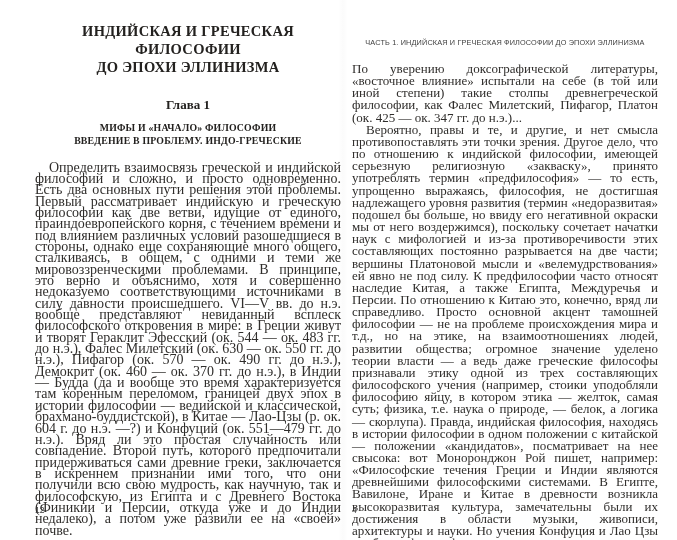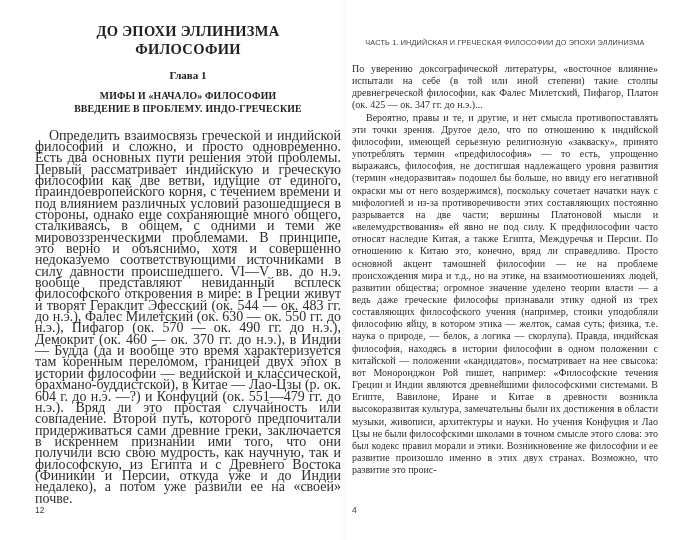--- a/index.html
+++ b/index.html
@@ -35,42 +35,42 @@
     margin: 11px 0 0 0;
     text-align: center;
     font-weight: bold;
     font-size: 14.5px;
     line-height: 18px;
     letter-spacing: 0.3px;
     color: #23211f;
   }
   .part-title span { display: block; }
   .chapter-label {
-    margin-top: 11px;
+    margin-top: 21px;
     text-align: center;
     font-weight: bold;
-    font-size: 11px;
+    font-size: 13px;
     color: #23211f;
   }
   .chapter-title {
     margin: 9px 0 0 0;
     text-align: center;
     font-weight: bold;
     font-size: 9.8px;
     line-height: 12.8px;
     letter-spacing: 0.2px;
     color: #23211f;
   }
   .chapter-title span { display: block; }
 
   .body-text { color: #2f2d2b; }
   .body-left  { margin-top: 14px; }
   .body-right { position: absolute; top: 52px; left: 0; width: 306px; }
   .body-left .para  { font-size: 14px; line-height: 11.35px; }
-  .body-right .para { font-size: 10px; line-height: 12.15px; }
+  .body-right .para { font-size: 13px; line-height: 12.15px; }
   .para {
     margin: 0;
     text-align: justify;
   }
   .para.indent { text-indent: 14px; }
 
   .running-header {
     position: absolute; top: 27px; left: 0;
     width: 306px;
     text-align: center;
@@ -89,22 +89,23 @@
   }
 </style>
 </head>
 <body>
 
 <div class="spread">
   <div class="gutter"></div>
 
   <div class="page page-left">
     <h1 class="part-title">
+      <span>ИНДИЙСКАЯ И ГРЕЧЕСКАЯ</span>
+      <span>ФИЛОСОФИИ</span>
       <span>ДО ЭПОХИ ЭЛЛИНИЗМА</span>
-      <span>ФИЛОСОФИИ</span>
     </h1>
     <div class="chapter-label">Глава 1</div>
     <h2 class="chapter-title">
       <span>МИФЫ И «НАЧАЛО» ФИЛОСОФИИ</span>
       <span>ВВЕДЕНИЕ В ПРОБЛЕМУ. ИНДО-ГРЕЧЕСКИЕ</span>
     </h2>
     <div class="body-text body-left">
         <p class="para indent">Определить взаимосвязь греческой и индийской философий и сложно, и просто одновременно. Есть два основных пути решения этой проблемы. Первый рассматривает индийскую и греческую философии как две ветви, идущие от единого, праиндоевропейского корня, с течением времени и под влиянием различных условий разошедшиеся в стороны, однако еще сохраняющие много общего, сталкиваясь, в общем, с одними и теми же мировоззренческими проблемами. В принципе, это верно и объяснимо, хотя и совершенно недоказуемо соответствующими источниками в силу давности происшедшего. VI—V вв. до н.э. вообще представляют невиданный всплеск философского откровения в мире: в Греции живут и творят Гераклит Эфесский (ок. 544 — ок. 483 гг. до н.э.), Фалес Милетский (ок. 630 — ок. 550 гг. до н.э.), Пифагор (ок. 570 — ок. 490 гг. до н.э.), Демокрит (ок. 460 — ок. 370 гг. до н.э.), в Индии — Будда (да и вообще это время характеризуется там коренным переломом, границей двух эпох в истории философии — ведийской и классической, брахмано-буддистской), в Китае — Лао-Цзы (р. ок. 604 г. до н.э. —?) и Конфуций (ок. 551—479 гг. до н.э.). Вряд ли это простая случайность или совпадение. Второй путь, которого предпочитали придерживаться сами древние греки, заключается в искреннем признании ими того, что они получили всю свою мудрость, как научную, так и философскую, из Египта и с Древнего Востока (Финикии и Персии, откуда уже и до Индии недалеко), а потом уже развили ее на «своей» почве.</p>
       </div>
     <div class="page-number">12</div>

